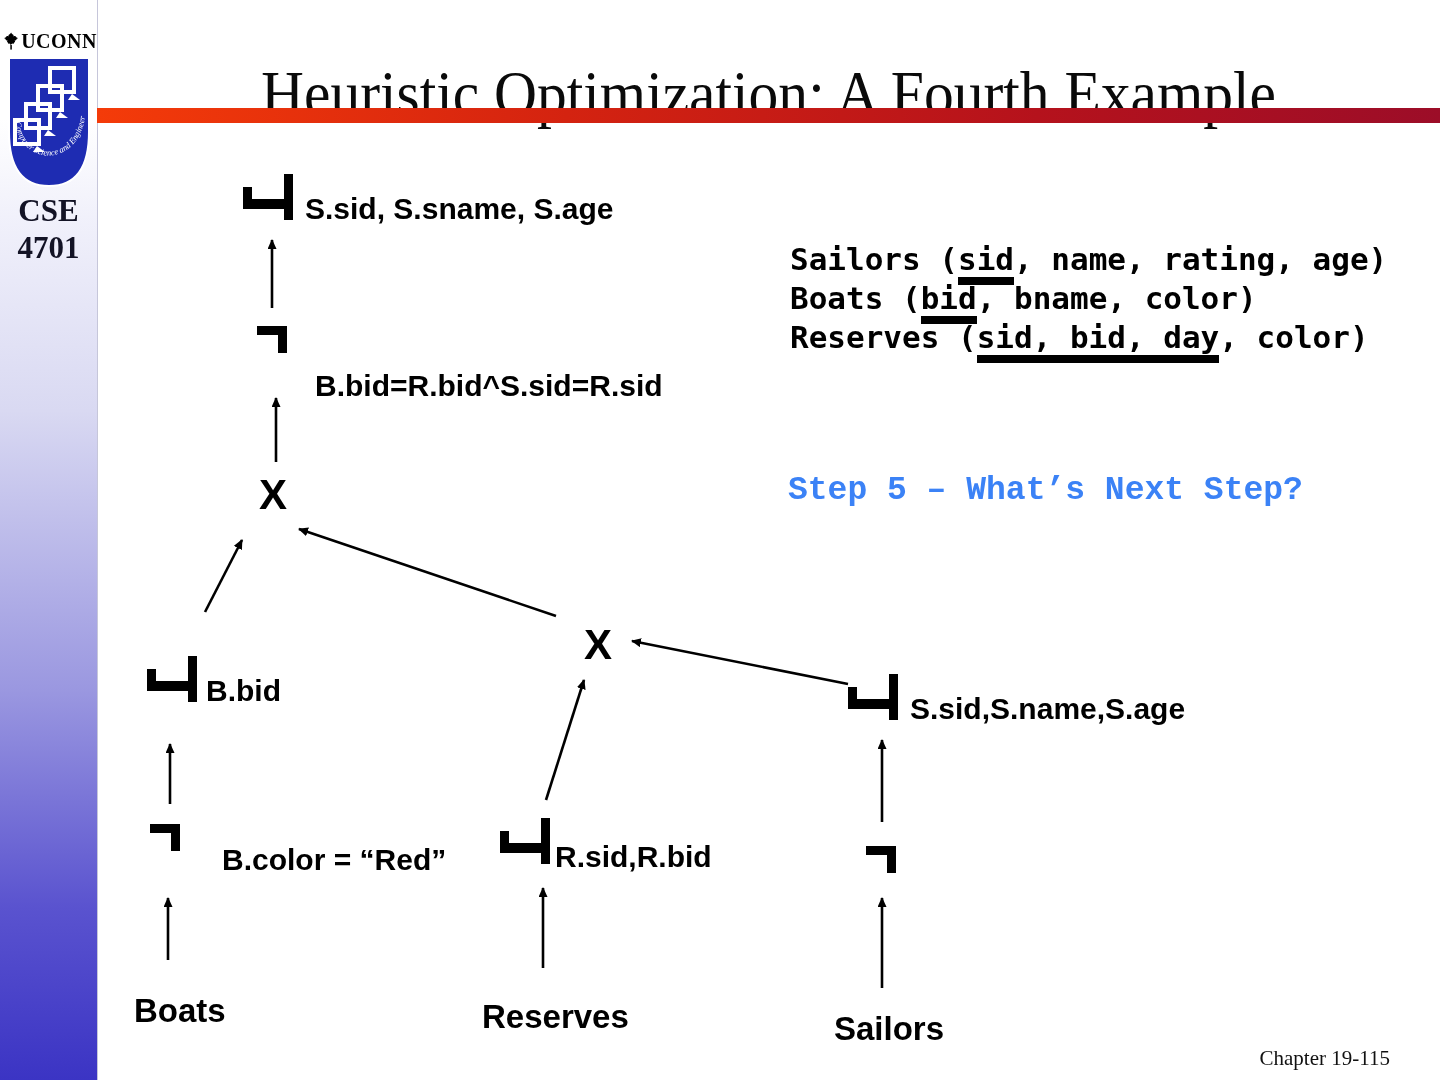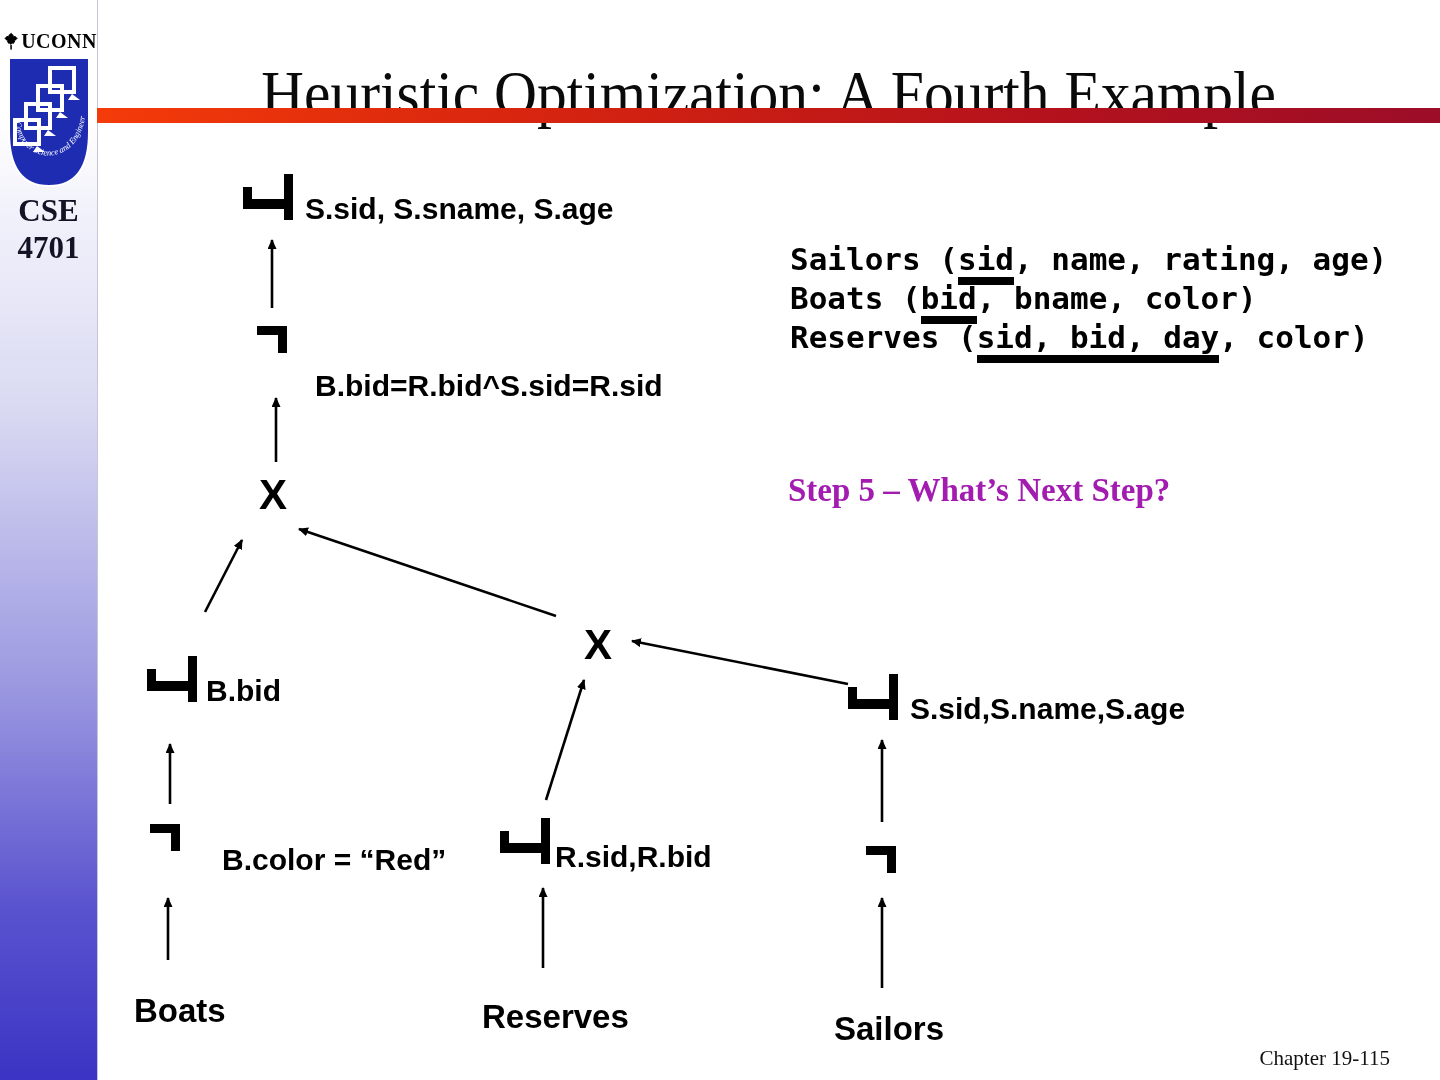--- a/index.html
+++ b/index.html
@@ -20,22 +20,22 @@
     font-family:"Liberation Serif",serif;font-weight:400;font-size:64px;color:#0a0a0a;
     transform:scaleX(0.93);transform-origin:50% 50%;white-space:nowrap;}
   .red-rule{position:absolute;left:97px;right:0;top:108px;height:15px;
     background:linear-gradient(90deg,#f43b09 0%,#d42310 35%,#b5121c 70%,#9c0d28 100%);}
   
   .schema{position:absolute;left:790px;top:240px;
     font-family:"DejaVu Sans Mono","Liberation Mono",monospace;font-weight:bold;
     font-size:31px;line-height:39px;color:#000;white-space:nowrap;}
   .schema .u{border-bottom:8px solid #000000;}
   .step-note{position:absolute;left:788px;top:472px;
-    font-family:Liberation Serif, serif;font-weight:bold;
-    font-size:33px;color:#a21caf;white-space:nowrap;}
+    font-family:Liberation Mono, monospace;font-weight:bold;
+    font-size:33px;color:#3b82f6;white-space:nowrap;}
   
   .tlabel{position:absolute;font-weight:bold;font-size:30px;color:#000;white-space:nowrap;}
   .relname{position:absolute;font-weight:bold;font-size:33px;color:#000;white-space:nowrap;}
   .xnode{position:absolute;font-weight:bold;font-size:42px;color:#000;line-height:1;}
   .pi{position:absolute;width:50px;height:46px;}
   .pi span{position:absolute;background:#000;}
   .pi .v{right:0;top:0;width:9px;height:46px;}
   .pi .h{left:0;top:25px;width:43px;height:10px;}
   .pi .t{left:0;top:13px;width:9px;height:13px;}
   .sg{position:absolute;width:30px;height:27px;}

